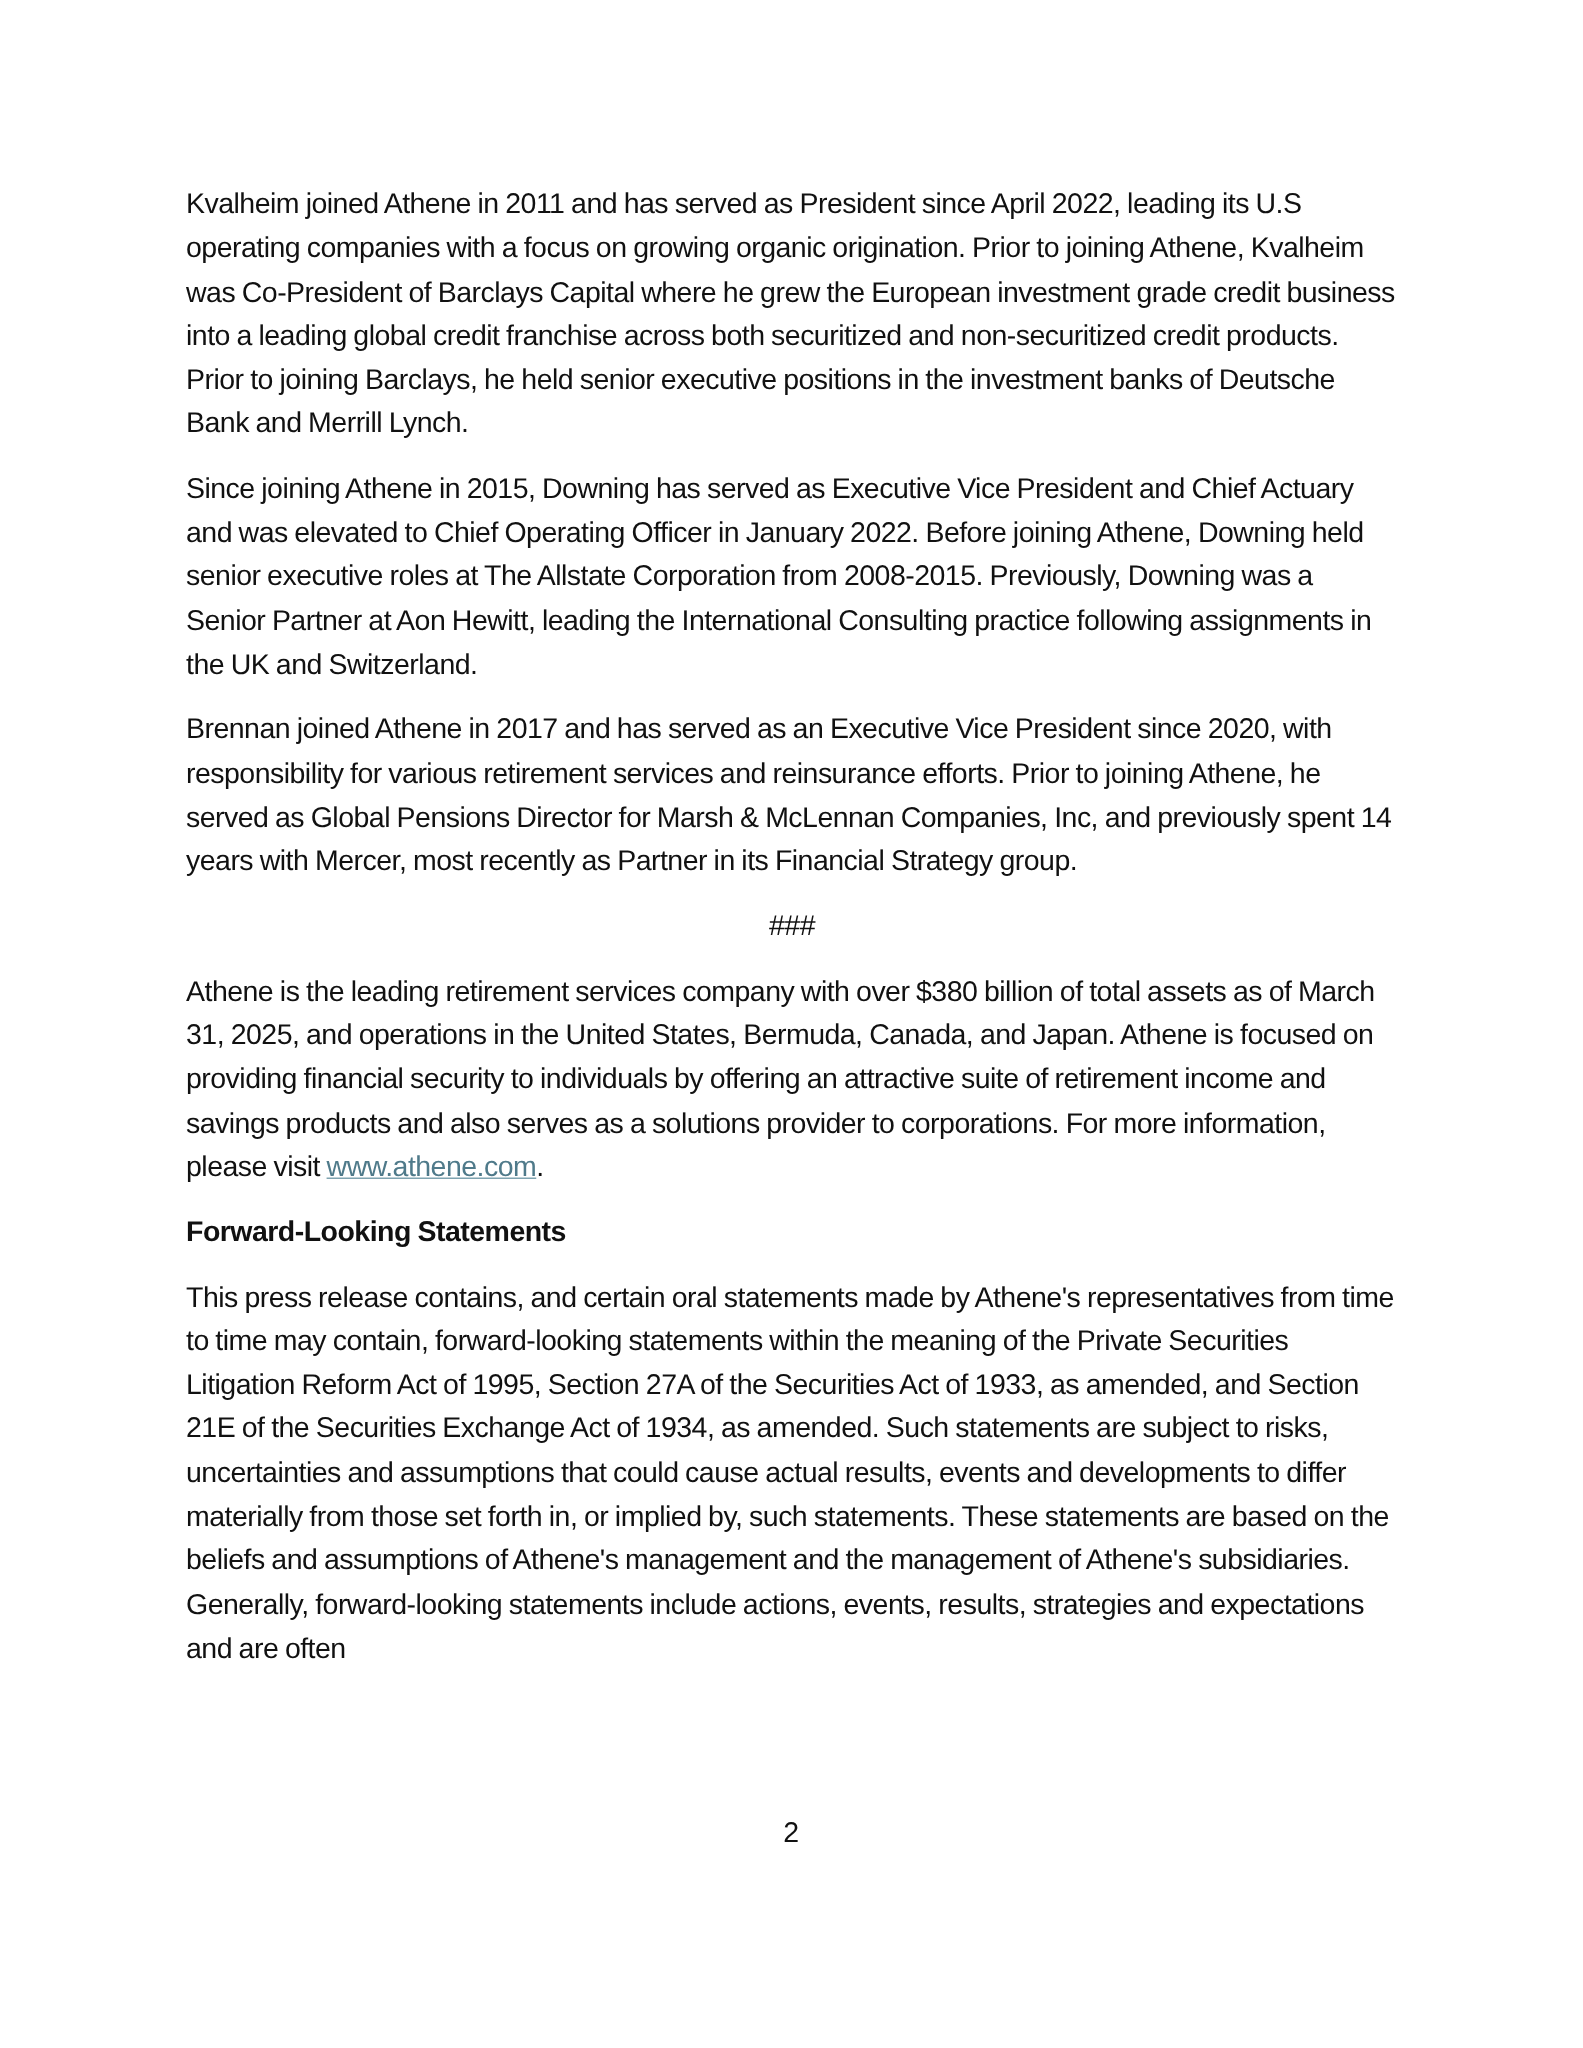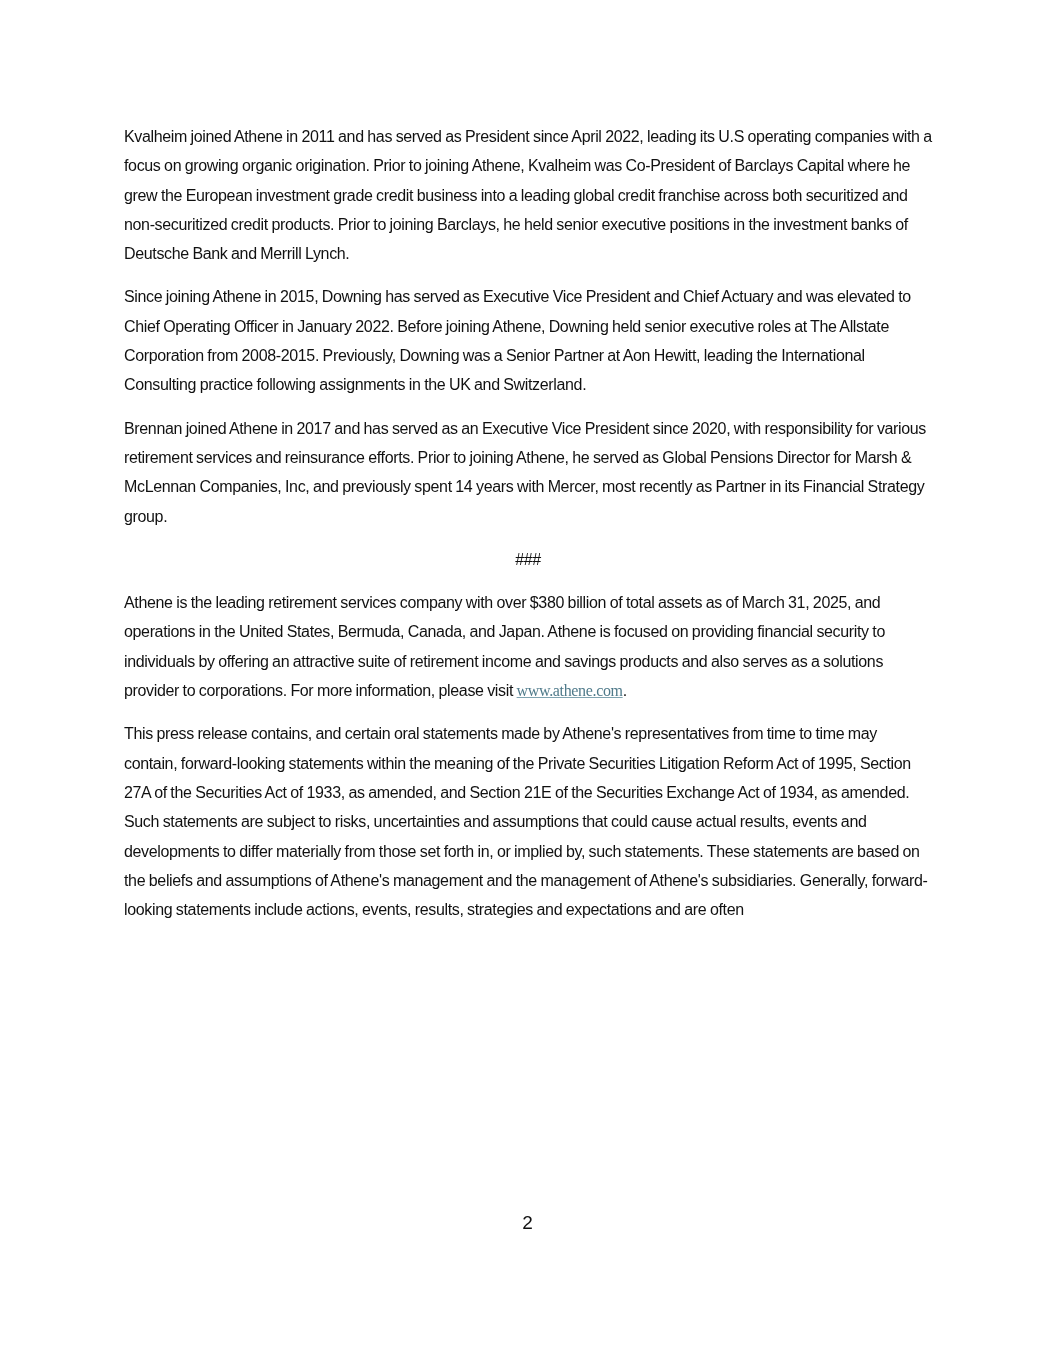--- a/index.html
+++ b/index.html
@@ -16,38 +16,37 @@
       color: #111111;
     }
     .page {
       position: absolute;
       left: 124px;
       top: 122px;
       width: 808px;
     }
     p {
       margin: 0 0 14px 0;
-      font-size: 16px;
+      font-size: 19px;
       line-height: 29.3px;
       letter-spacing: -0.35px;
       word-spacing: -0.5px;
     }
     .center {
       text-align: center;
       margin-bottom: 14px;
     }
     .heading {
       font-weight: bold;
       margin-bottom: 14px;
     }
     a.link {
       color: #4f7a8a;
       text-decoration: underline;
       text-decoration-color: #7fa3b0;
-      font-family: Liberation Serif, serif;
     }
     .page-number {
       position: absolute;
       left: 0;
       width: 1055px;
       top: 1208px;
       text-align: center;
       font-size: 19px;
       line-height: 29px;
     }
@@ -57,16 +56,17 @@
 
 <div class="page">
   <p>Kvalheim joined Athene in 2011 and has served as President since April 2022, leading its U.S operating companies with a focus on growing organic origination. Prior to joining Athene, Kvalheim was Co-President of Barclays Capital where he grew the European investment grade credit business into a leading global credit franchise across both securitized and non-securitized credit products. Prior to joining Barclays, he held senior executive positions in the investment banks of Deutsche Bank and Merrill Lynch.</p>
   <p>Since joining Athene in 2015, Downing has served as Executive Vice President and Chief Actuary and was elevated to Chief Operating Officer in January 2022. Before joining Athene, Downing held senior executive roles at The Allstate Corporation from 2008-2015. Previously, Downing was a Senior Partner at Aon Hewitt, leading the International Consulting practice following assignments in the UK and Switzerland.</p>
   <p>Brennan joined Athene in 2017 and has served as an Executive Vice President since 2020, with responsibility for various retirement services and reinsurance efforts. Prior to joining Athene, he served as Global Pensions Director for Marsh &amp; McLennan Companies, Inc, and previously spent 14 years with Mercer, most recently as Partner in its Financial Strategy group.</p>
 
   <p class="center">###</p>
 
   <p><span>Athene is the leading retirement services company with over $380 billion of total assets as of March 31, 2025, and operations in the United States, Bermuda, Canada, and Japan. Athene is focused on providing financial security to individuals by offering an attractive suite of retirement income and savings products and also serves as a solutions provider to corporations.  For more information, please visit </span><a class="link" href="www.athene.com">www.athene.com</a><span>.</span></p>
 
+  <p class="heading">Forward-Looking Statements</p>
   <p>This press release contains, and certain oral statements made by Athene's representatives from time to time may contain, forward-looking statements within the meaning of the Private Securities Litigation Reform Act of 1995, Section 27A of the Securities Act of 1933, as amended, and Section 21E of the Securities Exchange Act of 1934, as amended. Such statements are subject to risks, uncertainties and assumptions that could cause actual results, events and developments to differ materially from those set forth in, or implied by, such statements. These statements are based on the beliefs and assumptions of Athene's management and the management of Athene's subsidiaries. Generally, forward-looking statements include actions, events, results, strategies and expectations and are often</p>
 </div>
 
 <div class="page-number">2</div>
 
 </body></html>

